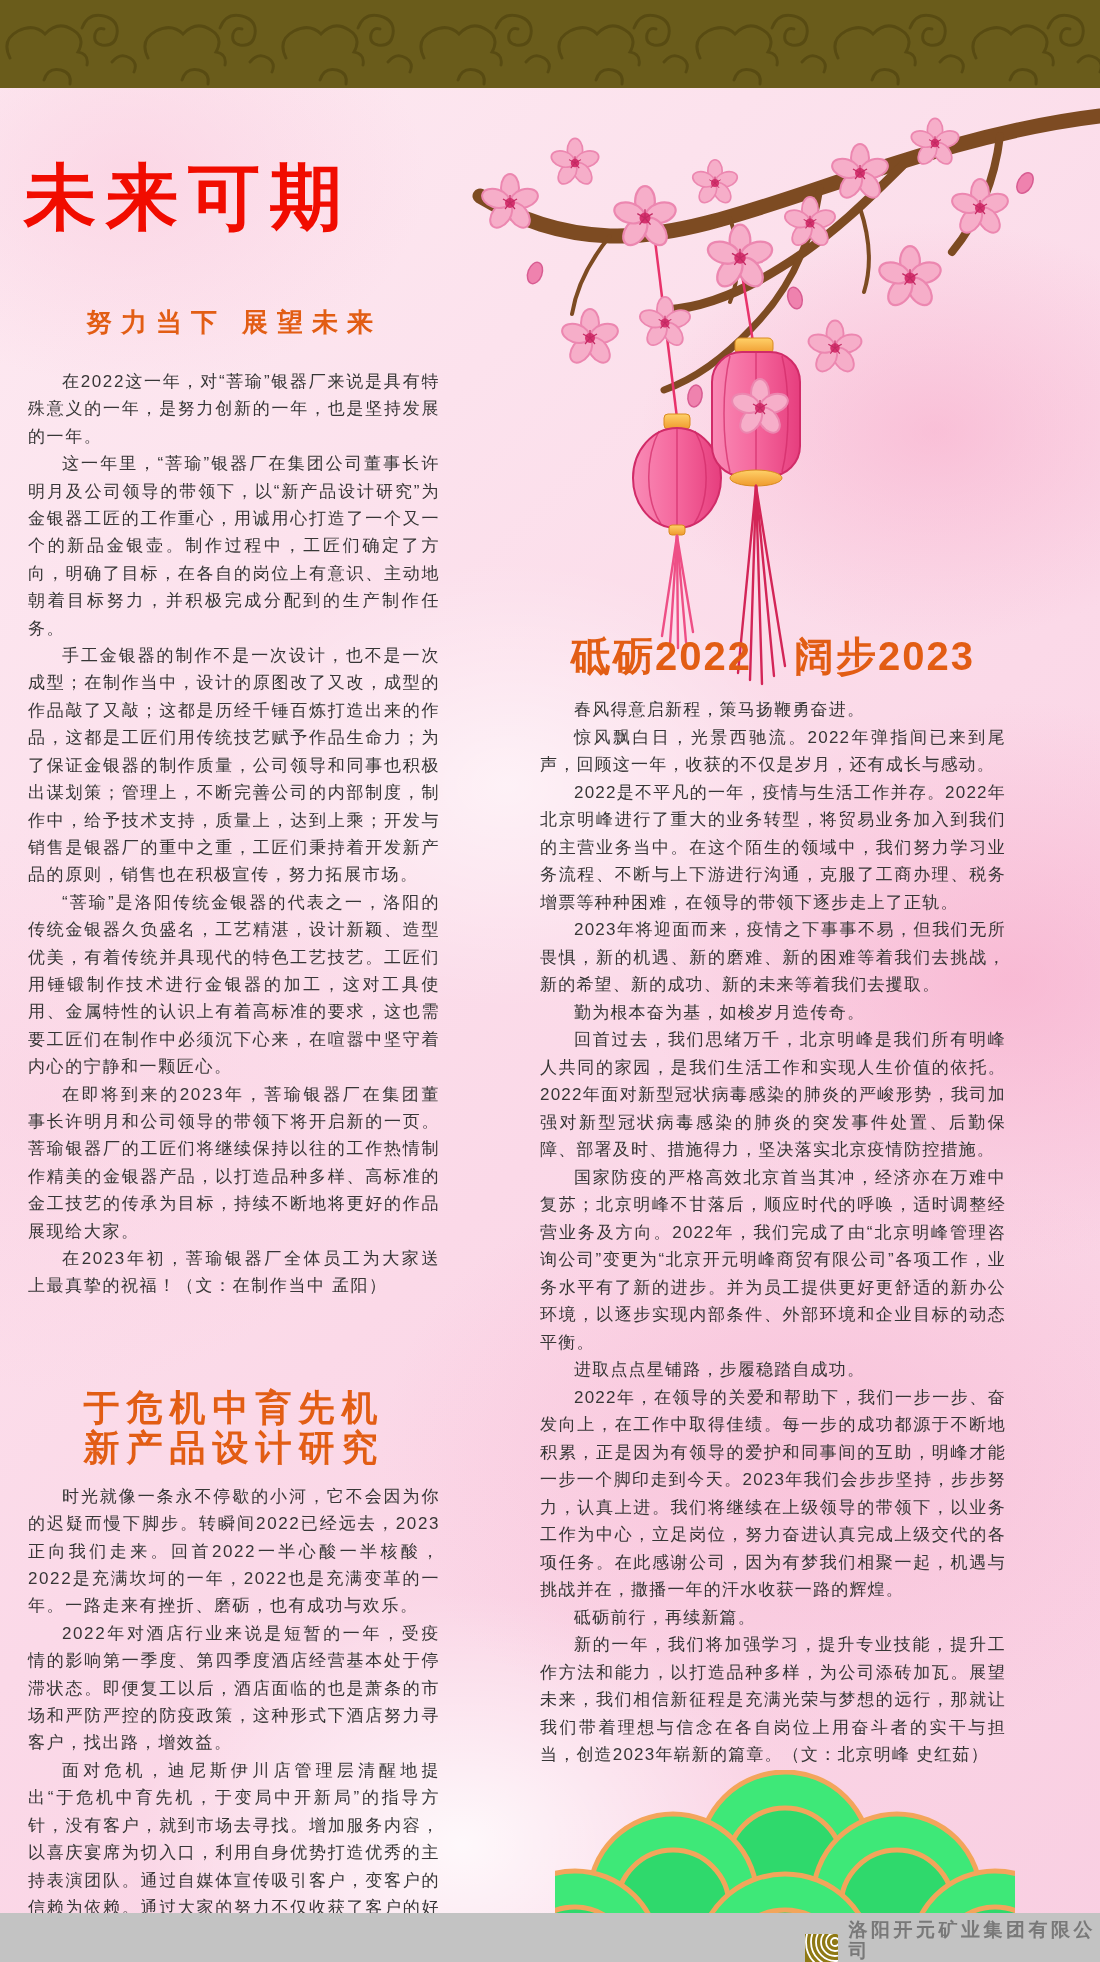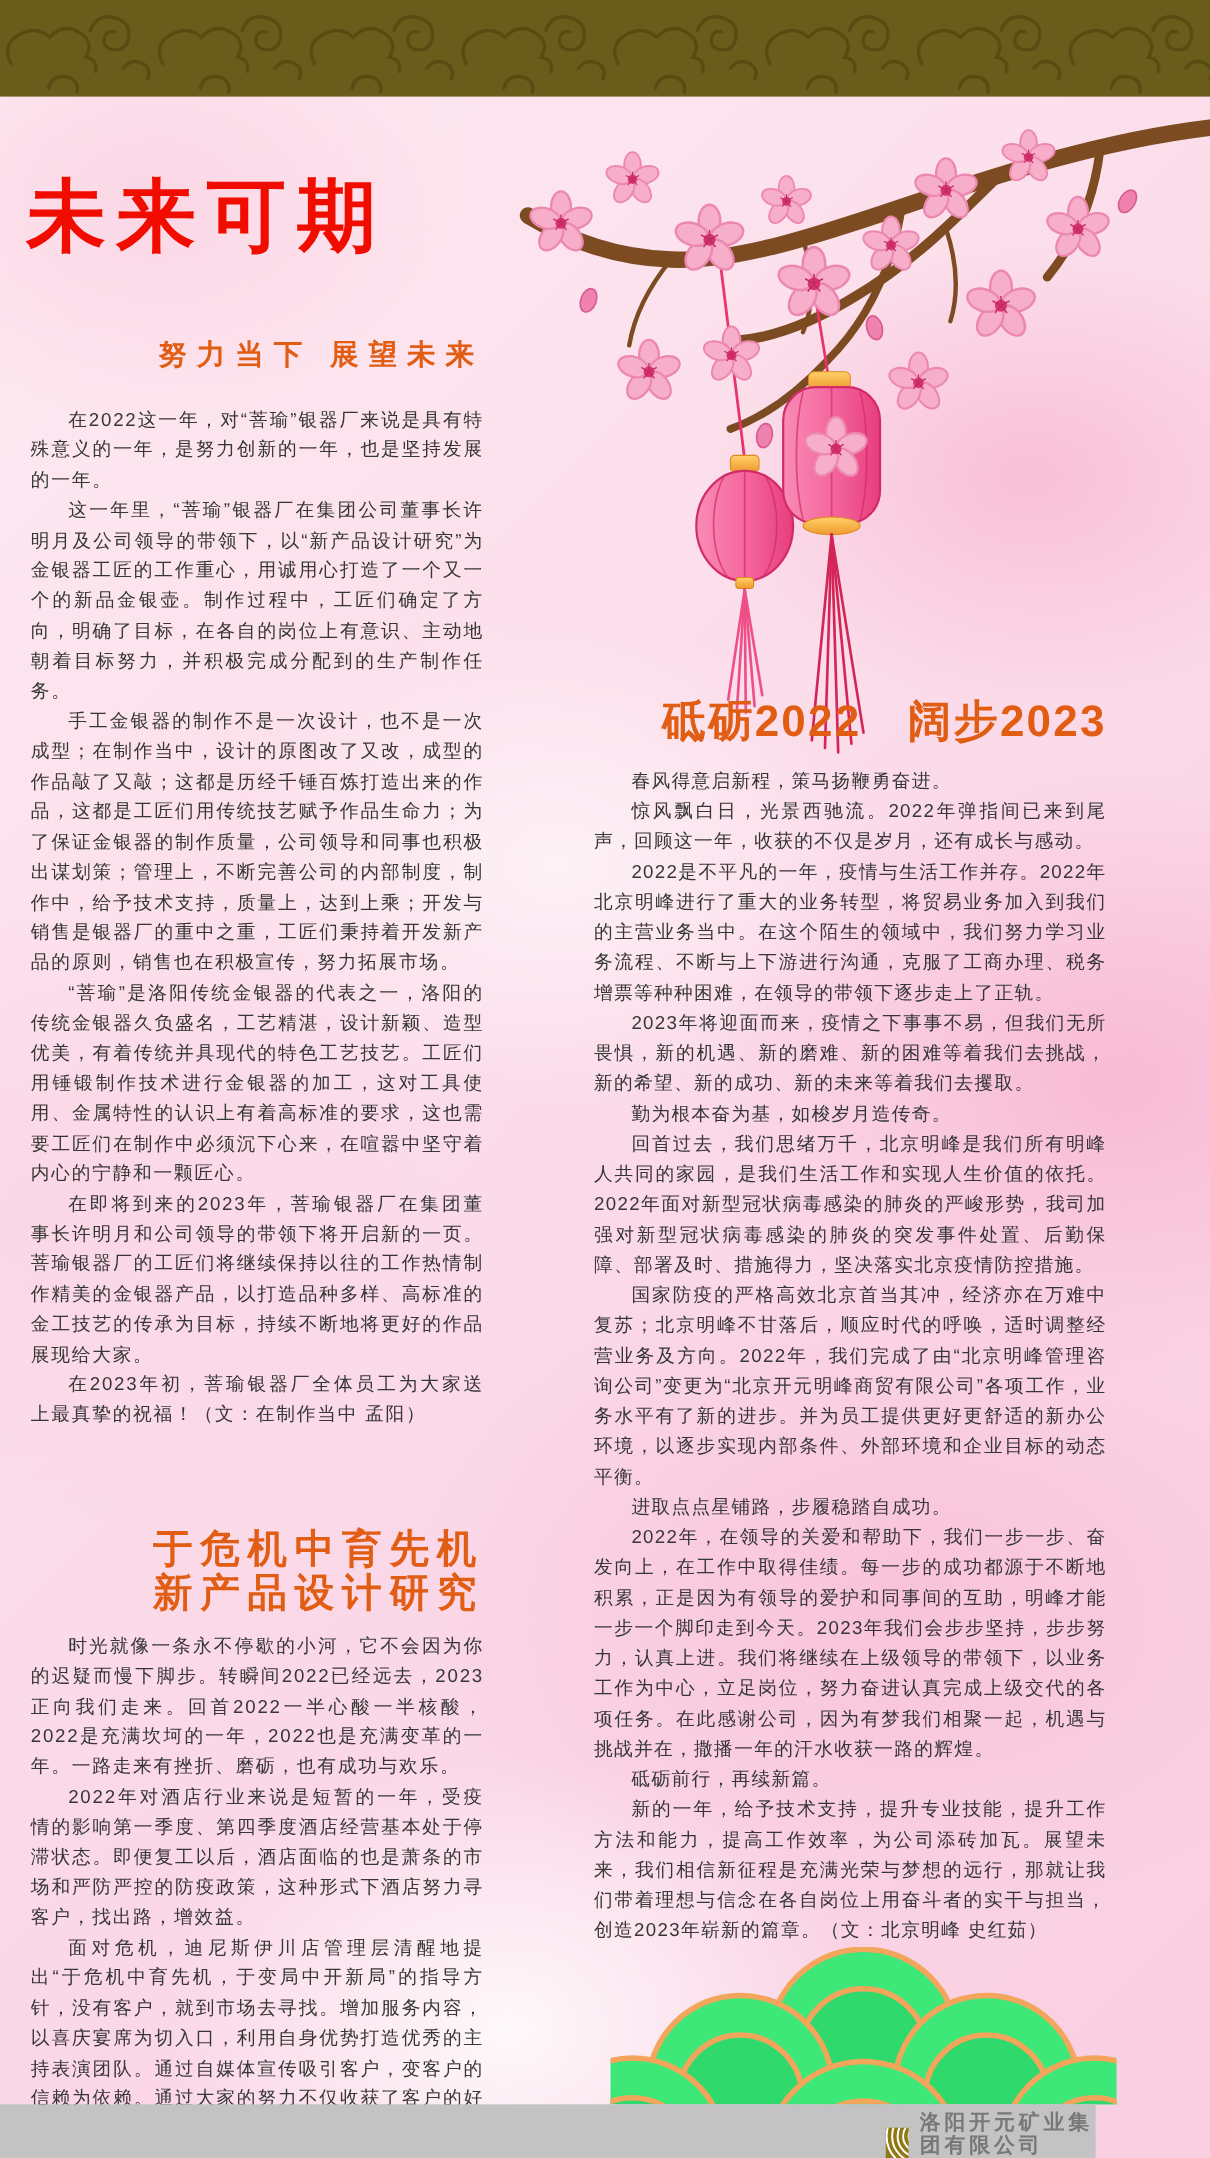--- a/index.html
+++ b/index.html
@@ -17,33 +17,33 @@
       linear-gradient(135deg,#fdebf2,#fbd9e8 55%,#f9cfe2);
   }
   .top-band{position:absolute;top:0;left:0;width:1100px;height:88px;}
   .masthead{
     position:absolute;top:150px;left:8px;margin:16px;
     font-size:72px;line-height:62px;font-weight:900;letter-spacing:10px;
     color:#f10c00;
   }
   .col-left{position:absolute;left:28px;top:305px;width:412px;}
   .col-right{position:absolute;left:540px;top:638px;width:466px;}
-  .h-orange{color:#e25d14;font-weight:700;text-align:right;margin:0;}
+  .h-orange{color:#e25d14;font-weight:700;text-align:center;margin:0;}
   .h-a1{font-size:26px;line-height:34px;letter-spacing:9px;margin-bottom:29px;}
   .h-a2{font-size:36px;line-height:40px;letter-spacing:7px;margin-top:88px;margin-bottom:15px;}
   .h-a3{font-size:40px;line-height:36px;letter-spacing:2px;margin-bottom:22px;}
   p.body{
     margin:0;font-size:17px;line-height:27.4px;letter-spacing:1.6px;
     color:#363636;text-align:justify;text-indent:2em;
   }
   .col-right p.body{line-height:27.5px;letter-spacing:1.2px;}
   .blossom-art{position:absolute;top:88px;right:0;width:660px;height:650px;}
   .scallops-art{position:absolute;left:555px;top:1770px;width:460px;height:143px;}
   .footer-bar{
-    position:absolute;left:0;top:1913px;width:996px;height:49px;background:#c3c3c3;
+    position:absolute;left:0;top:1913px;width:1100px;height:49px;background:#c3c3c3;
   }
   .footer-logo{position:absolute;left:805px;top:6px;display:flex;align-items:center;}
   .logo-text{margin-left:10px;}
   .logo-cn{font-size:19px;font-weight:700;letter-spacing:3.5px;color:#787878;line-height:21px;}
   .logo-en{font-size:10.5px;font-weight:700;letter-spacing:1.6px;color:#8b8b8b;line-height:13px;}
 </style>
 </head>
 <body>
 
 <div class="page">
@@ -202,21 +202,21 @@
       <p class="body">春风得意启新程，策马扬鞭勇奋进。</p>
       <p class="body">惊风飘白日，光景西驰流。2022年弹指间已来到尾声，回顾这一年，收获的不仅是岁月，还有成长与感动。</p>
       <p class="body">2022是不平凡的一年，疫情与生活工作并存。2022年北京明峰进行了重大的业务转型，将贸易业务加入到我们的主营业务当中。在这个陌生的领域中，我们努力学习业务流程、不断与上下游进行沟通，克服了工商办理、税务增票等种种困难，在领导的带领下逐步走上了正轨。</p>
       <p class="body">2023年将迎面而来，疫情之下事事不易，但我们无所畏惧，新的机遇、新的磨难、新的困难等着我们去挑战，新的希望、新的成功、新的未来等着我们去攫取。</p>
       <p class="body">勤为根本奋为基，如梭岁月造传奇。</p>
       <p class="body">回首过去，我们思绪万千，北京明峰是我们所有明峰人共同的家园，是我们生活工作和实现人生价值的依托。2022年面对新型冠状病毒感染的肺炎的严峻形势，我司加强对新型冠状病毒感染的肺炎的突发事件处置、后勤保障、部署及时、措施得力，坚决落实北京疫情防控措施。</p>
       <p class="body">国家防疫的严格高效北京首当其冲，经济亦在万难中复苏；北京明峰不甘落后，顺应时代的呼唤，适时调整经营业务及方向。2022年，我们完成了由“北京明峰管理咨询公司”变更为“北京开元明峰商贸有限公司”各项工作，业务水平有了新的进步。并为员工提供更好更舒适的新办公环境，以逐步实现内部条件、外部环境和企业目标的动态平衡。</p>
       <p class="body">进取点点星铺路，步履稳踏自成功。</p>
       <p class="body">2022年，在领导的关爱和帮助下，我们一步一步、奋发向上，在工作中取得佳绩。每一步的成功都源于不断地积累，正是因为有领导的爱护和同事间的互助，明峰才能一步一个脚印走到今天。2023年我们会步步坚持，步步努力，认真上进。我们将继续在上级领导的带领下，以业务工作为中心，立足岗位，努力奋进认真完成上级交代的各项任务。在此感谢公司，因为有梦我们相聚一起，机遇与挑战并在，撒播一年的汗水收获一路的辉煌。</p>
       <p class="body">砥砺前行，再续新篇。</p>
-      <p class="body">新的一年，给予技术支持，提升专业技能，提升工作方法和能力，提高工作效率，为公司添砖加瓦。展望未来，我们相信新征程是充满光荣与梦想的远行，那就让我们带着理想与信念在各自岗位上用奋斗者的实干与担当，创造2023年崭新的篇章。（文：北京明峰 史红茹）</p>
+      <p class="body">新的一年，我们将加强学习，提升专业技能，提升工作方法和能力，以打造品种多样，为公司添砖加瓦。展望未来，我们相信新征程是充满光荣与梦想的远行，那就让我们带着理想与信念在各自岗位上用奋斗者的实干与担当，创造2023年崭新的篇章。（文：北京明峰 史红茹）</p>
     </section>
   </div>
 
   <svg class="scallops-art" viewBox="0 0 460 143">
     <g>
       <circle cx="230" cy="88" r="86" fill="#3ee878" stroke="#f3a55b" stroke-width="5"></circle>
       <circle cx="230" cy="96" r="58" fill="#2fd96c" stroke="#f3a55b" stroke-width="5"></circle>
     </g>
     <g>
       <circle cx="118" cy="128" r="84" fill="#3ee878" stroke="#f3a55b" stroke-width="5"></circle>

